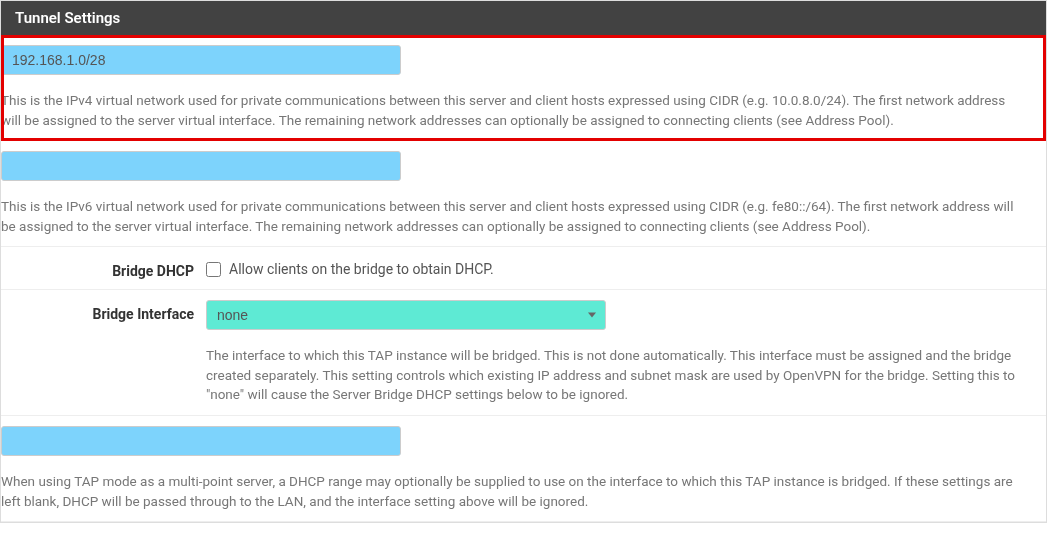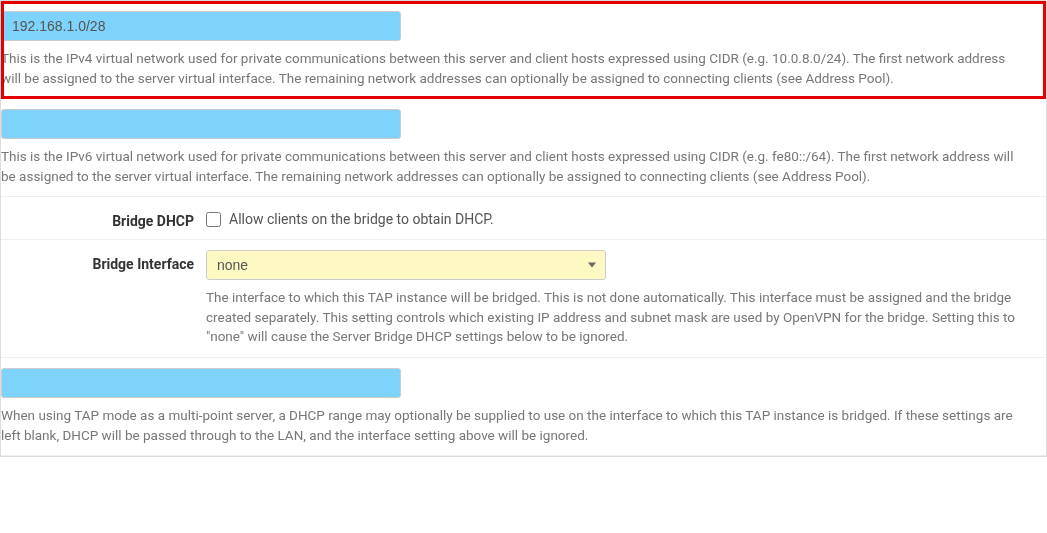--- a/index.html
+++ b/index.html
@@ -50,21 +50,21 @@
     max-width: 100%;
     height: 30px;
     padding: 4px 10px;
     font-size: 14px;
     border: 1px solid #ccc;
     border-radius: 3px;
     color: #555;
     background: #7dd3fc;
   }
   .select-input {
-    background: #fef9c3;
+    background: #5eead4;
     appearance: none;
     -webkit-appearance: none;
     position: relative;
   }
   .select-wrap {
     position: relative;
     display: inline-block;
     width: 400px;
   }
   .select-wrap::after {
@@ -74,21 +74,21 @@
     top: 50%;
     transform: translateY(-50%);
     width: 0; height: 0;
     border-left: 4px solid transparent;
     border-right: 4px solid transparent;
     border-top: 5px solid #666;
     pointer-events: none;
   }
   .select-input { width: 100%; }
   .help-text {
-    margin-top: 8px;
+    margin-top: 16px;
     color: #777;
     font-size: 13.5px;
     line-height: 1.45;
   }
   .check-row {
     display: flex;
     align-items: center;
     gap: 8px;
     padding-top: 4px;
   }
@@ -99,20 +99,21 @@
   }
   .check-label {
     color: #555;
     font-size: 14px;
   }
 </style>
 </head>
 <body>
 
 <div class="panel">
+  <div class="panel-header">Tunnel Settings</div>
 
   <div class="form-row highlighted">
     <div class="field-col">
       <input type="text" class="text-input" value="192.168.1.0/28" style="">
       <div class="help-text">This is the IPv4 virtual network used for private communications between this server and client hosts expressed using CIDR (e.g. 10.0.8.0/24). The first network address will be assigned to the server virtual interface. The remaining network addresses can optionally be assigned to connecting clients (see Address Pool).</div>
     </div>
   </div>
 
   <div class="form-row">
     <div class="field-col">

